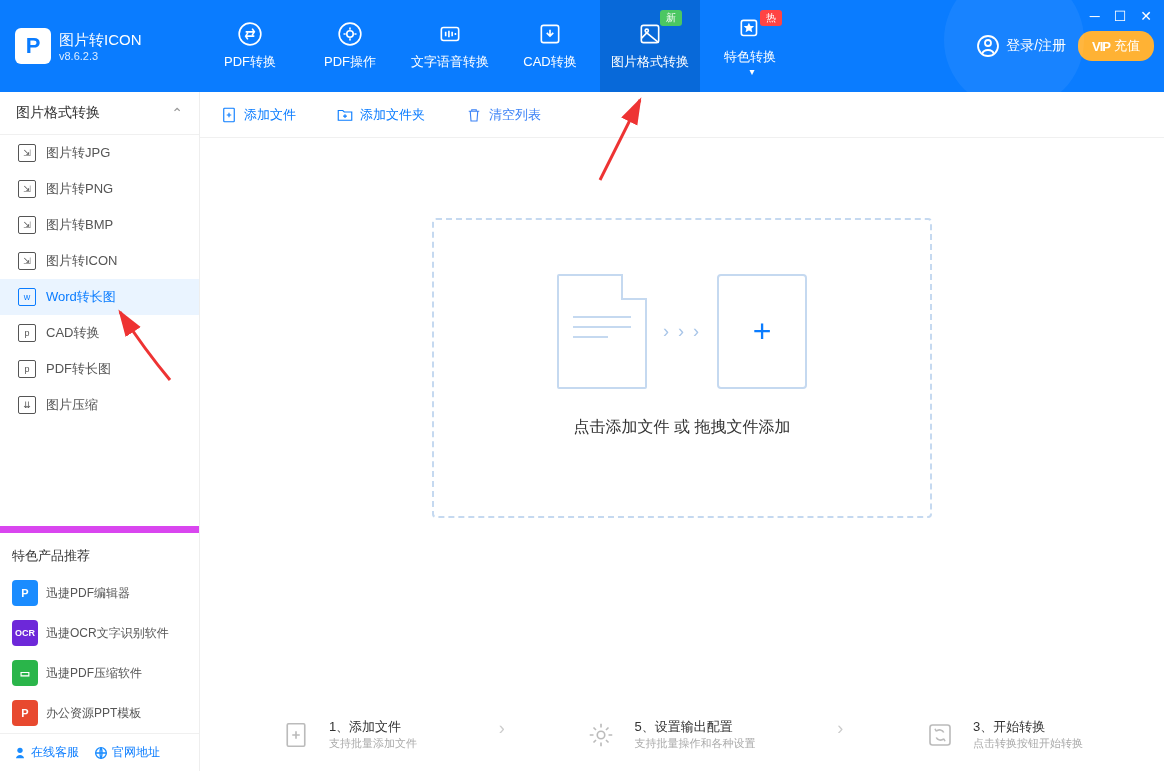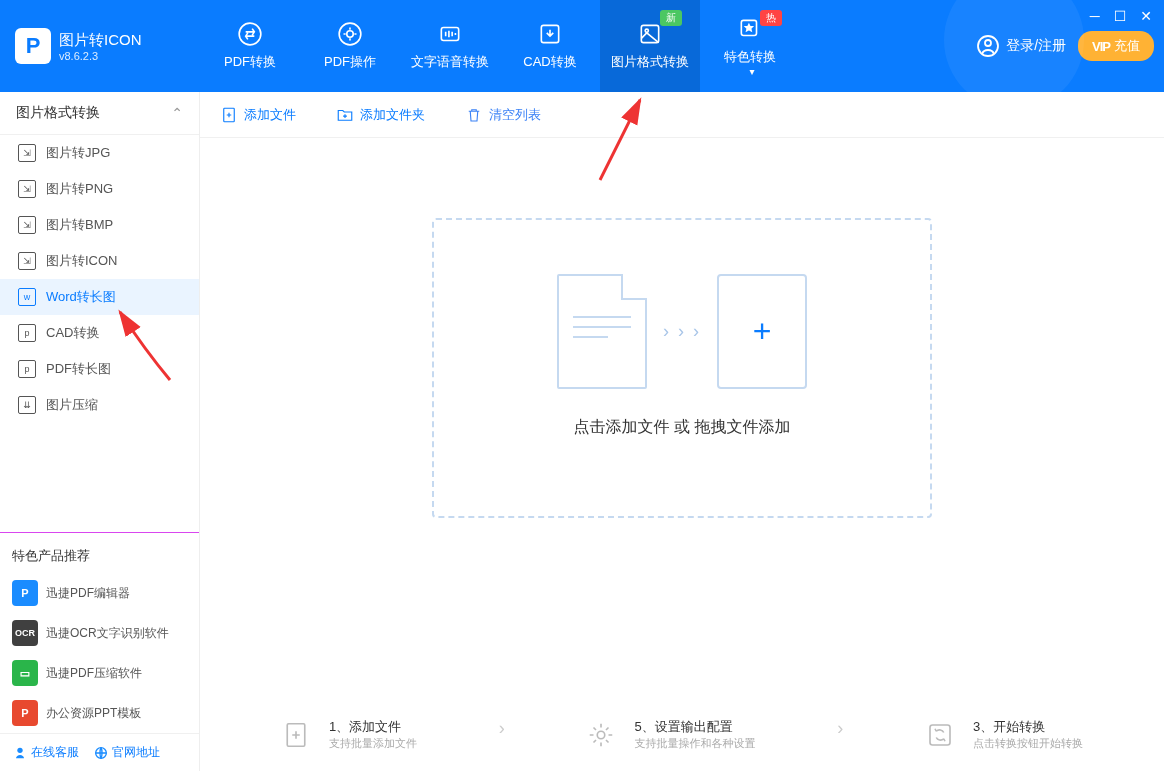--- a/index.html
+++ b/index.html
@@ -34,21 +34,21 @@
     
     
     .sidebar { width: 200px; border-right: 1px solid #eee; display: flex; flex-direction: column; }
     .side-section-head { display: flex; align-items: center; padding: 12px 16px; font-size: 14px; color: #333; border-bottom: 1px solid #f0f0f0; justify-content: space-between; }
     .side-list { flex: 0 0 auto; }
     .side-item { display: flex; align-items: center; padding: 9px 18px; font-size: 13px; color: #555; cursor: pointer; }
     .side-item.active { background: #eaf4ff; color: #0a7cff; }
     .side-item svg, .side-item .sicon { width: 18px; height: 18px; margin-right: 10px; flex-shrink: 0; }
     .sicon { border: 1.5px solid currentColor; border-radius: 2px; display: inline-flex; align-items: center; justify-content: center; font-size: 9px; }
     
-    .side-rec-title { padding: 14px 12px 8px; font-size: 13px; color: #333; border-top: 1px solid #d946ef; margin-top: auto; }
+    .side-rec-title { padding: 14px 12px 8px; font-size: 13px; color: #333; border-top: 7px solid #d946ef; margin-top: auto; }
     .rec-item { display: flex; align-items: center; padding: 7px 12px; font-size: 12px; color: #555; cursor: pointer; }
     .rec-icon { width: 26px; height: 26px; border-radius: 4px; margin-right: 8px; display: flex; align-items: center; justify-content: center; color: #fff; font-size: 11px; font-weight: bold; }
     
     .side-footer { display: flex; padding: 10px 12px; gap: 14px; border-top: 1px solid #f0f0f0; }
     .side-footer a { display: flex; align-items: center; font-size: 12px; color: #0a7cff; text-decoration: none; cursor: pointer; }
     .side-footer svg { width: 16px; height: 16px; margin-right: 3px; }
 
     
     .main { flex: 1; display: flex; flex-direction: column; position: relative; }
     .toolbar { height: 46px; display: flex; align-items: center; padding: 0 20px; gap: 40px; border-bottom: 1px solid #f0f0f0; }
@@ -202,21 +202,21 @@
           <span>图片压缩</span>
         </div>
     </div>
 
     <div class="side-rec-title">特色产品推荐</div>
     <div class="rec-item">
         <div class="rec-icon" style="background:#1a8cff">P</div>
         <span>迅捷PDF编辑器</span>
       </div>
     <div class="rec-item">
-        <div class="rec-icon" style="background:#404040;font-size:9px">OCR</div>
+        <div class="rec-icon" style="background:#6d28d9;font-size:9px">OCR</div>
         <span>迅捷OCR文字识别软件</span>
       </div>
     <div class="rec-item">
         <div class="rec-icon" style="background:#2ab54a">▭</div>
         <span>迅捷PDF压缩软件</span>
       </div>
     <div class="rec-item">
         <div class="rec-icon" style="background:#e8492f">P</div>
         <span>办公资源PPT模板</span>
       </div>

